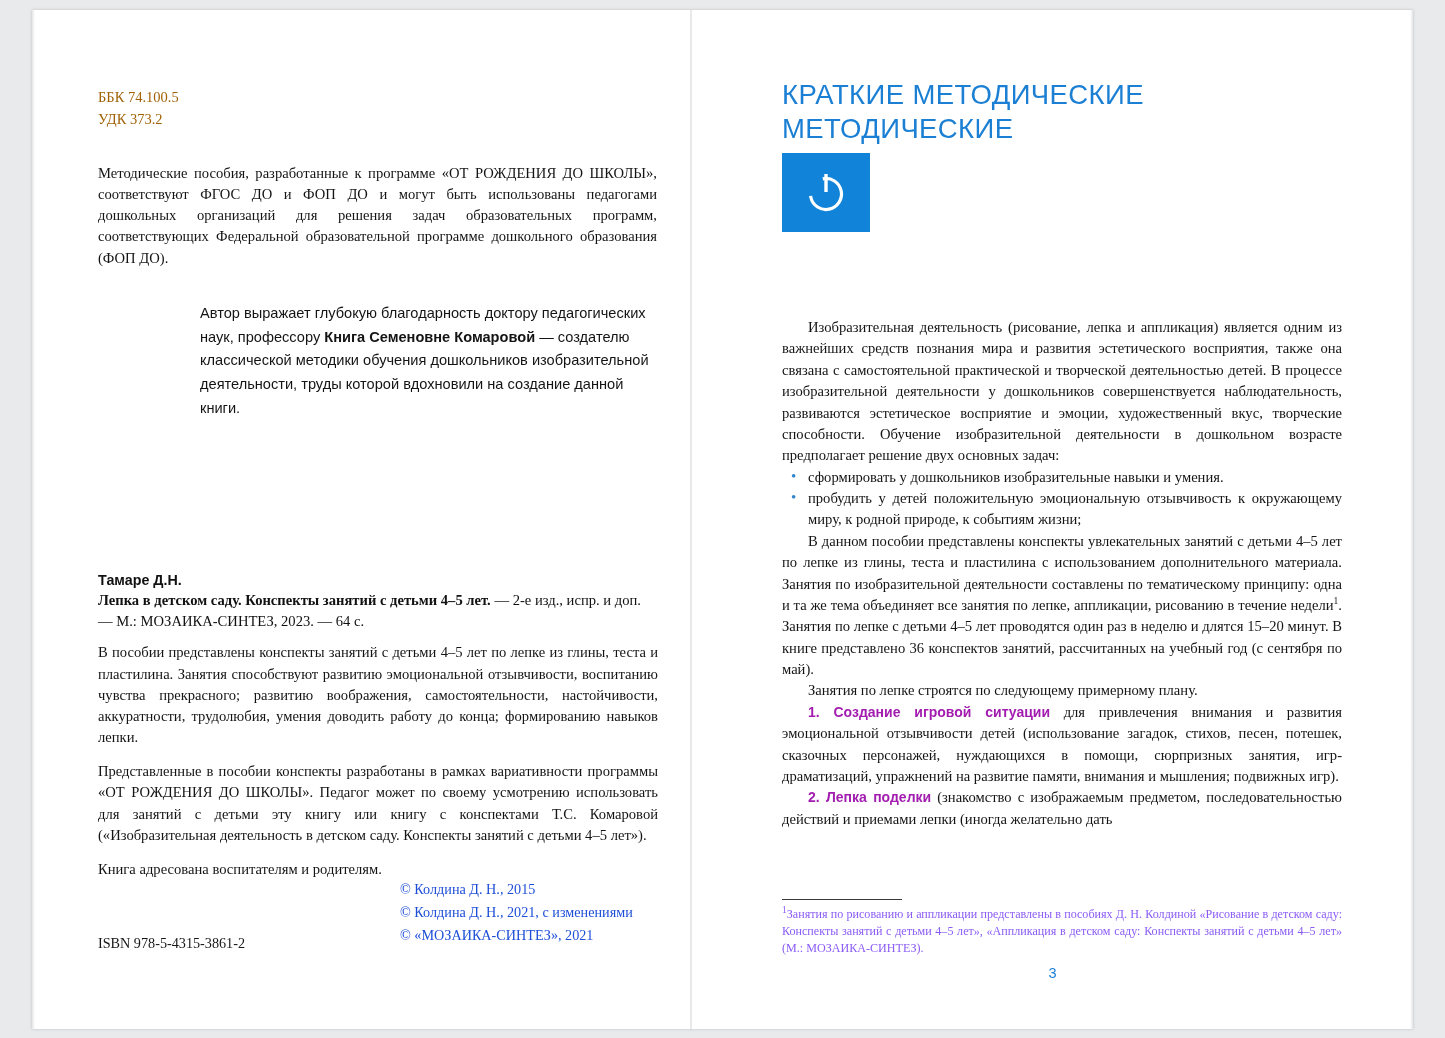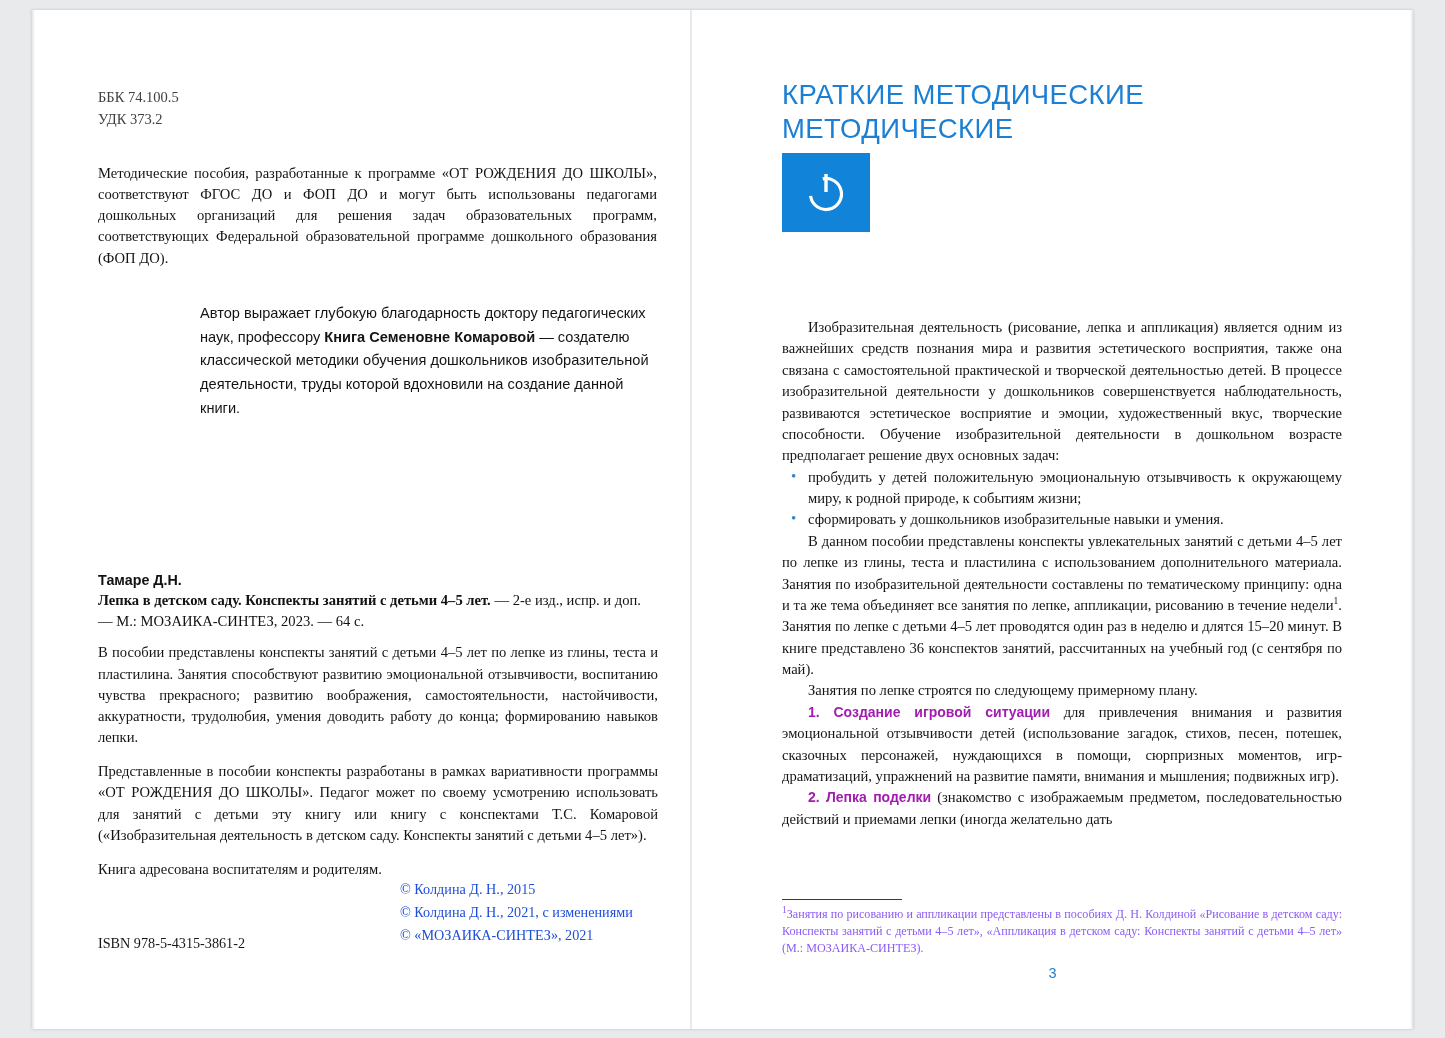--- a/index.html
+++ b/index.html
@@ -47,21 +47,21 @@
     height: 1019px;
   }
 
   
   .codes {
     position: absolute;
     left: 66px;
     top: 76px;
     font-size: 14.5px;
     line-height: 1.55;
-    color: #404040;
+    color: #a16207;
   }
   .para {
     color: #141414;
     text-align: justify;
     font-size: 14.6px;
     line-height: 1.45;
   }
   .block-program {
     position: absolute;
     left: 66px;
@@ -273,32 +273,32 @@
           <circle cx="25" cy="27" r="15.5" fill="none" stroke="#ffffff" stroke-width="3.2" stroke-dasharray="74 24" transform="rotate(-102 25 27)"></circle>
           <line x1="25" y1="7" x2="25" y2="25" stroke="#ffffff" stroke-width="3.4" stroke-linecap="butt"></line>
         </svg>
       </span>
     </div>
 
     <div class="right-body">
       <p>Изобразительная деятельность (рисование, лепка и аппликация) является одним из важнейших средств познания мира и развития эстетического восприятия, также она связана с самостоятельной практической и творческой деятельностью детей. В процессе изобразительной деятельности у дошкольников совершенствуется наблюдательность, развиваются эстетическое восприятие и эмоции, художественный вкус, творческие способности. Обучение изобразительной деятельности в дошкольном возрасте предполагает решение двух основных задач:</p>
 
       <ul class="bullets">
+        <li>сформировать у дошкольников изобразительные навыки и умения.</li>
         <li>пробудить у детей положительную эмоциональную отзывчивость к окружающему миру, к родной природе, к событиям жизни;</li>
-        <li>сформировать у дошкольников изобразительные навыки и умения.</li>
       </ul>
 
       <p style="text-indent:26px;">
         <span>В данном пособии представлены конспекты увлекательных занятий с детьми 4–5 лет по лепке из глины, теста и пластилина с использованием дополнительного материала. Занятия по изобразительной деятельности составлены по тематическому принципу: одна и та же тема объединяет все занятия по лепке, аппликации, рисованию в течение недели</span><sup>1</sup><span>. Занятия по лепке с детьми 4–5 лет проводятся один раз в неделю и длятся 15–20 минут. В книге представлено 36 конспектов занятий, рассчитанных на учебный год (с сентября по май).</span>
       </p>
 
       <p>Занятия по лепке строятся по следующему примерному плану.</p>
 
       <p style="text-indent:26px;">
-        <span class="hl">1. Создание игровой ситуации</span><span> для привлечения внимания и развития эмоциональной отзывчивости детей (использование загадок, стихов, песен, потешек, сказочных персонажей, нуждающихся в помощи, сюрпризных моментов, игр-драматизаций, упражнений на развитие памяти, внимания и мышления; подвижных игр).</span>
+        <span class="hl">1. Создание игровой ситуации</span><span> для привлечения внимания и развития эмоциональной отзывчивости детей (использование загадок, стихов, песен, потешек, сказочных персонажей, нуждающихся в помощи, сюрпризных занятия, игр-драматизаций, упражнений на развитие памяти, внимания и мышления; подвижных игр).</span>
       </p>
 
       <p style="text-indent:26px;">
         <span class="hl">2. Лепка поделки</span><span> (знакомство с изображаемым предметом, последовательностью действий и приемами лепки (иногда желательно дать</span>
       </p>
     </div>
 
     <div class="footnote-rule"></div>
     <div class="footnote">
       <sup>1</sup><span>Занятия по рисованию и аппликации представлены в пособиях Д. Н. Колдиной «Рисование в детском саду: Конспекты занятий с детьми 4–5 лет», «Аппликация в детском саду: Конспекты занятий с детьми 4–5 лет» (М.: МОЗАИКА-СИНТЕЗ).</span>

